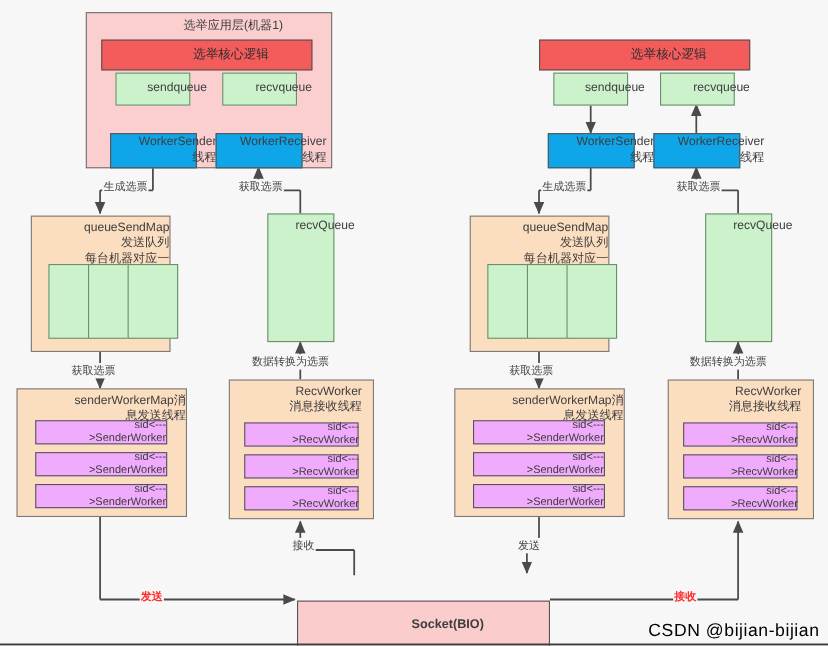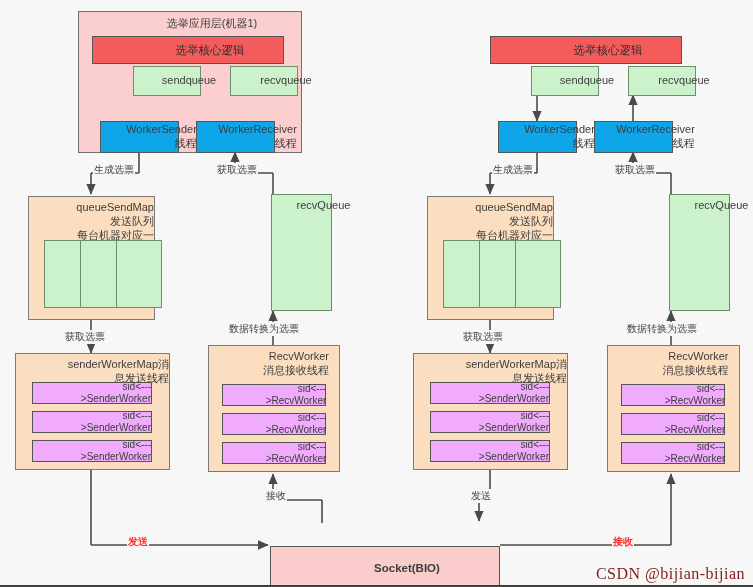--- a/index.html
+++ b/index.html
@@ -39,21 +39,20 @@
   .core-logic {
     background: #f45b5b;
     border-color: #555555;
     font-size: 11.5px;
     color: #2e2e2e;
   }
   .green-box {
     background: #ccf2cc;
     border-color: #6b8f6b;
     font-size: 11px;
-    margin-left: 28px;
   }
   .cyan-box {
     background: #0ea5e9;
     border-color: #555555;
     font-size: 11px;
   }
   .orange-box {
     background: #fbddc0;
     border-color: #7a7a7a;
     align-items: flex-start;
@@ -94,23 +93,23 @@
     top: 0;
     width: 753px;
     height: 587px;
     pointer-events: none;
   }
   .watermark {
     position: absolute;
     right: 8px;
     bottom: 4px;
     font-size: 16px;
-    color: #7f1d1d;
+    color: #000000;
     letter-spacing: 0.5px;
-    font-family: Liberation Serif, serif;
+    font-family: Liberation Sans, sans-serif;
   }
   .bottom-rule {
     position: absolute;
     left: 0;
     bottom: 0;
     width: 753px;
     height: 2px;
     background: #3f3f3f;
   }
 </style>

